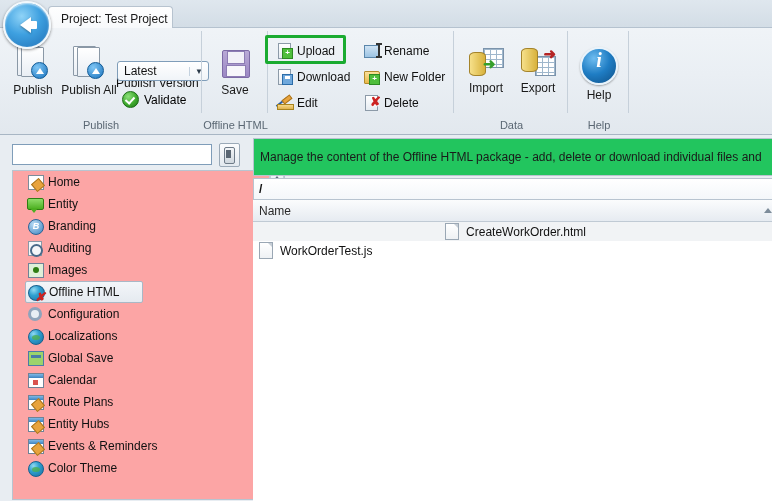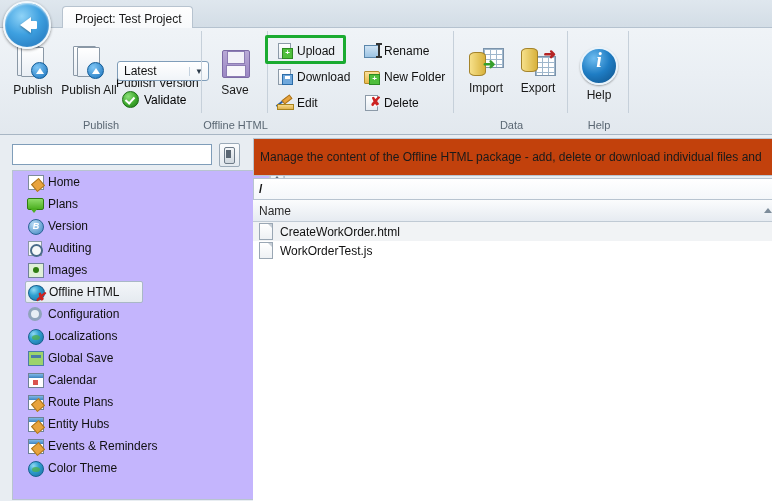--- a/index.html
+++ b/index.html
@@ -42,22 +42,22 @@
     border-bottom: 8px solid transparent;
     border-right: 11px solid #fff;
     margin-right: 3px;
     filter: drop-shadow(0 1px 1px rgba(0,0,0,.35));
   }
   .backbtn .stem {
     position: absolute; left: 21px; top: 18px; width: 11px; height: 8px; background: #fff;
     border-radius: 1px;
   }
   .tab {
-    position: absolute; left: 62px; top: 6px; height: 22px;
-    padding: 3px 10px 0 12px;
+    position: absolute; left: 48px; top: 6px; height: 22px;
+    padding: 3px 4px 0 12px;
     background: linear-gradient(to bottom, #fefefe, #f7f9fb);
     border: 1px solid #b7c3cf; border-bottom: none;
     border-radius: 4px 4px 0 0;
     font-size: 12px; color: #1a1a1a;
     box-sizing: border-box; line-height: 18px;
     white-space: nowrap;
   }
 
   .ribbon-body {
     position: absolute; left: 0; top: 28px; width: 772px; height: 106px;
@@ -236,21 +236,21 @@
     display:flex; align-items:center; justify-content:center;
   }
   .devbtn .dev {
     width:9px;height:15px;background:linear-gradient(to bottom,#f4f6f8,#cfd7de);
     border:1px solid #6e7b88; border-radius:2px; position:relative;
   }
   .devbtn .dev:after{content:"";position:absolute;left:1px;top:2px;width:5px;height:8px;background:#5a6672;}
 
   .tree {
     position:absolute; left:6px; top:32px; width:273px; height:330px;
-    background:#c4b5fd; border:1px solid #b8c4d0; box-sizing:border-box;
+    background:#fca5a5; border:1px solid #b8c4d0; box-sizing:border-box;
     overflow:hidden;
   }
   .tree-inner { position:absolute; left:0; top:0; width:216px; }
   .titem {
     height:22px; display:flex; align-items:center;
     padding-left:14px; font-size:12px; color:#111; box-sizing:border-box;
     white-space:nowrap;
   }
   .titem.selected {
     background: linear-gradient(to bottom,#f3f6f9,#e5eaf0);
@@ -306,21 +306,21 @@
     background: linear-gradient(to right,#ffffff,#eef2f6);
     border:1px solid #b4c0cc; border-radius:2px; box-sizing:border-box;
   }
 
   
   .main {
     position:absolute; left:253px; top:3px; width:519px; height:363px;
   }
   .desc {
     position:absolute; left:0; top:0; width:519px; height:38px;
-    background:#c2410c; border:1px solid #b8c4d0; border-right:none;
+    background:#22c55e; border:1px solid #b8c4d0; border-right:none;
     box-sizing:border-box;
     display:flex; align-items:center; padding-left:6px;
     font-size:12px; color:#1a1a1a; white-space:nowrap; overflow:hidden;
   }
   .pathbar {
     position:absolute; left:0; top:40px; width:519px; height:22px;
     background: linear-gradient(to bottom,#ffffff,#f4f7fa);
     border:1px solid #b8c4d0; border-right:none; box-sizing:border-box;
     display:flex; align-items:center; padding-left:5px;
     font-size:12px; font-weight:bold; color:#111;
@@ -332,21 +332,21 @@
     display:flex; align-items:center; padding-left:6px;
     font-size:12px; color:#2a2a2a;justify-content:space-between;
   }
   .sort-asc { width:0;height:0;margin-left:6px;
     border-left:4px solid transparent;border-right:4px solid transparent;border-bottom:5px solid #7d8c9a;}
   .filelist { position:absolute; left:0; top:84px; width:519px; height:279px; background:#fff; }
   .filerow {
     height:19px; display:flex; align-items:center; padding-left:6px;
     font-size:12px; color:#111; box-sizing:border-box;
   }
-  .filerow.hover { background:#f1f3f5; }
+  .filerow.hover { background:#f1f3f5;justify-content:center; }
   .fileico {
     width:12px; height:15px; margin-right:7px; flex:none;
     background: linear-gradient(to bottom,#ffffff,#eef1f4);
     border:1px solid #9aa7b4; position:relative;
   }
   .fileico:after{content:"";position:absolute;right:0;top:0;border-top:4px solid #c6ced6;border-left:4px solid transparent;}
 </style>
 </head>
 <body>
 
@@ -520,28 +520,28 @@
                 <i class="icn-pencil"></i>
               </span>
             <span>Home</span>
           </div>
 
 
           <div class="titem">
             <span class="ti">
                 <i class="icn-social"></i>
               </span>
-            <span>Plans</span>
+            <span>Entity</span>
           </div>
 
           <div class="titem">
             <span class="ti">
                 <i class="icn-b">B</i>
               </span>
-            <span>Version</span>
+            <span>Branding</span>
           </div>
 
           <div class="titem">
             <span class="ti">
                 <i class="icn-audit"></i>
               </span>
             <span>Auditing</span>
           </div>
 
           <div class="titem">

